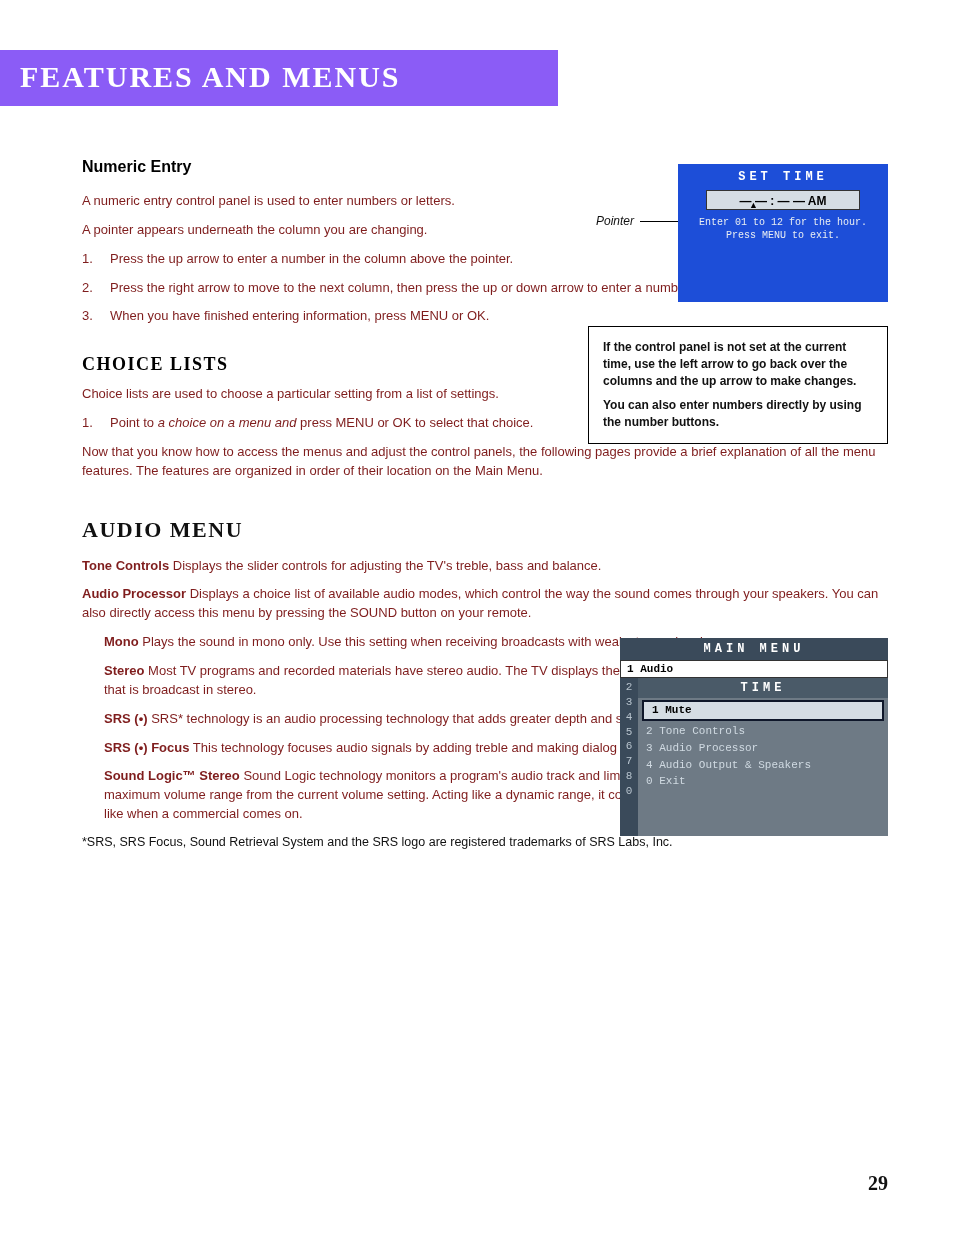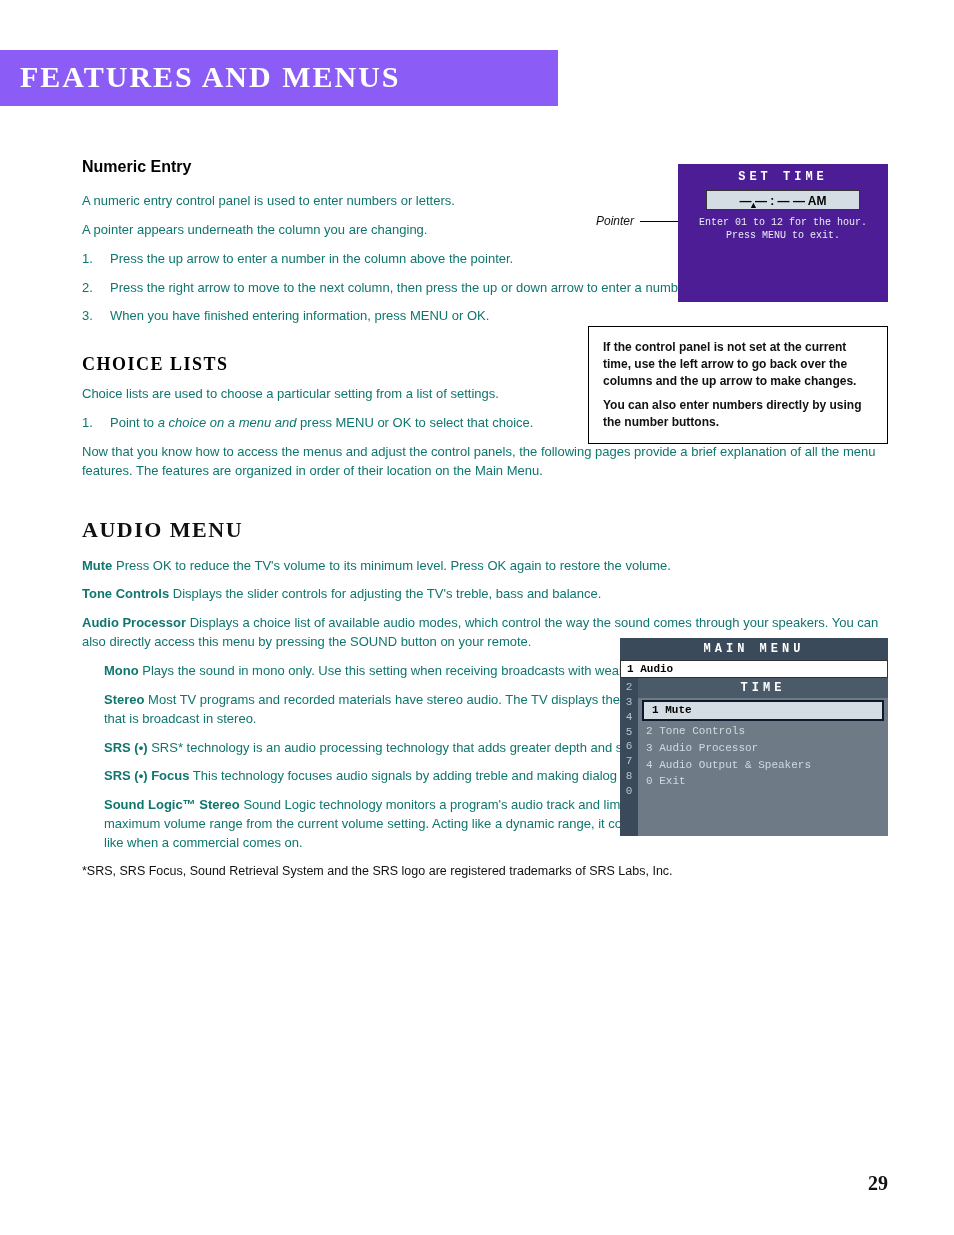--- a/index.html
+++ b/index.html
@@ -52,21 +52,21 @@
     font-weight: bold;
     font-size: 16px;
     margin-bottom: 16px;
     color: #000;
   }
   p.body, li.body {
     font-family: Verdana, Arial, sans-serif;
     font-size: 13px;
     line-height: 1.45;
     margin-bottom: 10px;
-    color: #0f766e;
+    color: #7f1d1d;
   }
   ol.numlist {
     list-style: none;
     padding-left: 0;
   }
   ol.numlist li {
     display: flex;
     gap: 12px;
   }
   ol.numlist li .num { flex: 0 0 16px; }
@@ -102,21 +102,21 @@
     width: 52px;
     text-align: right;
     margin-right: 6px;
   }
   .pointer-line {
     height: 1px;
     background: #000;
     flex: 1;
   }
   .osd {
-    background: #4c1d95;
+    background: #1d4ed8;
     width: 210px;
     color: #fff;
     font-family: 'Courier New', monospace;
     font-size: 11px;
     padding-bottom: 60px;
     margin-left: auto;
   }
   .osd .osd-title {
     text-align: center;
     letter-spacing: 4px;
@@ -287,21 +287,20 @@
     <ol class="numlist">
       <li class="body">
           <span class="num">1.</span>
         <span class="txt"><span>Point to </span><span class="italic">a choice on a menu and</span><span> press MENU or OK to select that choice.</span></span>
       </li>
     </ol>
     <p class="body">Now that you know how to access the menus and adjust the control panels, the following pages provide a brief explanation of all the menu features. The features are organized in order of their location on the Main Menu.</p>
 
     <h2 class="audio">Audio Menu</h2>
 
-    <p class="body"><span class="term">Mute</span><span>  Press OK to reduce the TV's volume to its minimum level. Press OK again to restore the volume.</span></p>
     <p class="body"><span class="term">Tone Controls</span><span>  Displays the slider controls for adjusting the TV's treble, bass and balance.</span></p>
     <p class="body"><span class="term">Audio Processor</span><span>  Displays a choice list of available audio modes, which control the way the sound comes through your speakers. You can also directly access this menu by pressing the SOUND button on your remote.</span></p>
 
     <p class="body hanging"><span class="term">Mono</span><span>  Plays the sound in mono only. Use this setting when receiving broadcasts with weak stereo signals.</span></p>
     <p class="body hanging"><span class="term">Stereo</span><span>   Most TV programs and recorded materials have stereo audio. The TV displays the word STEREO when you tune to a program that is broadcast in stereo.</span></p>
     <p class="body hanging"><span class="term">SRS (•)</span><span>  SRS* technology is an audio processing technology that adds greater depth and stereo separation to stereo audio signals.</span></p>
     <p class="body hanging"><span class="term">SRS (•) Focus</span><span>  This technology focuses audio signals by adding treble and making dialog more understandable.</span></p>
     <p class="body hanging"><span class="term">Sound Logic™ Stereo</span><span>   Sound Logic technology monitors a program's audio track and limits volume excursions to a minimum and maximum volume range from the current volume setting. Acting like a dynamic range, it compresses to limit sudden volume increases, like when a commercial comes on.</span></p>
 
     <p class="footnote">*SRS, SRS Focus, Sound Retrieval System and the SRS logo are registered trademarks of SRS Labs, Inc.</p>

